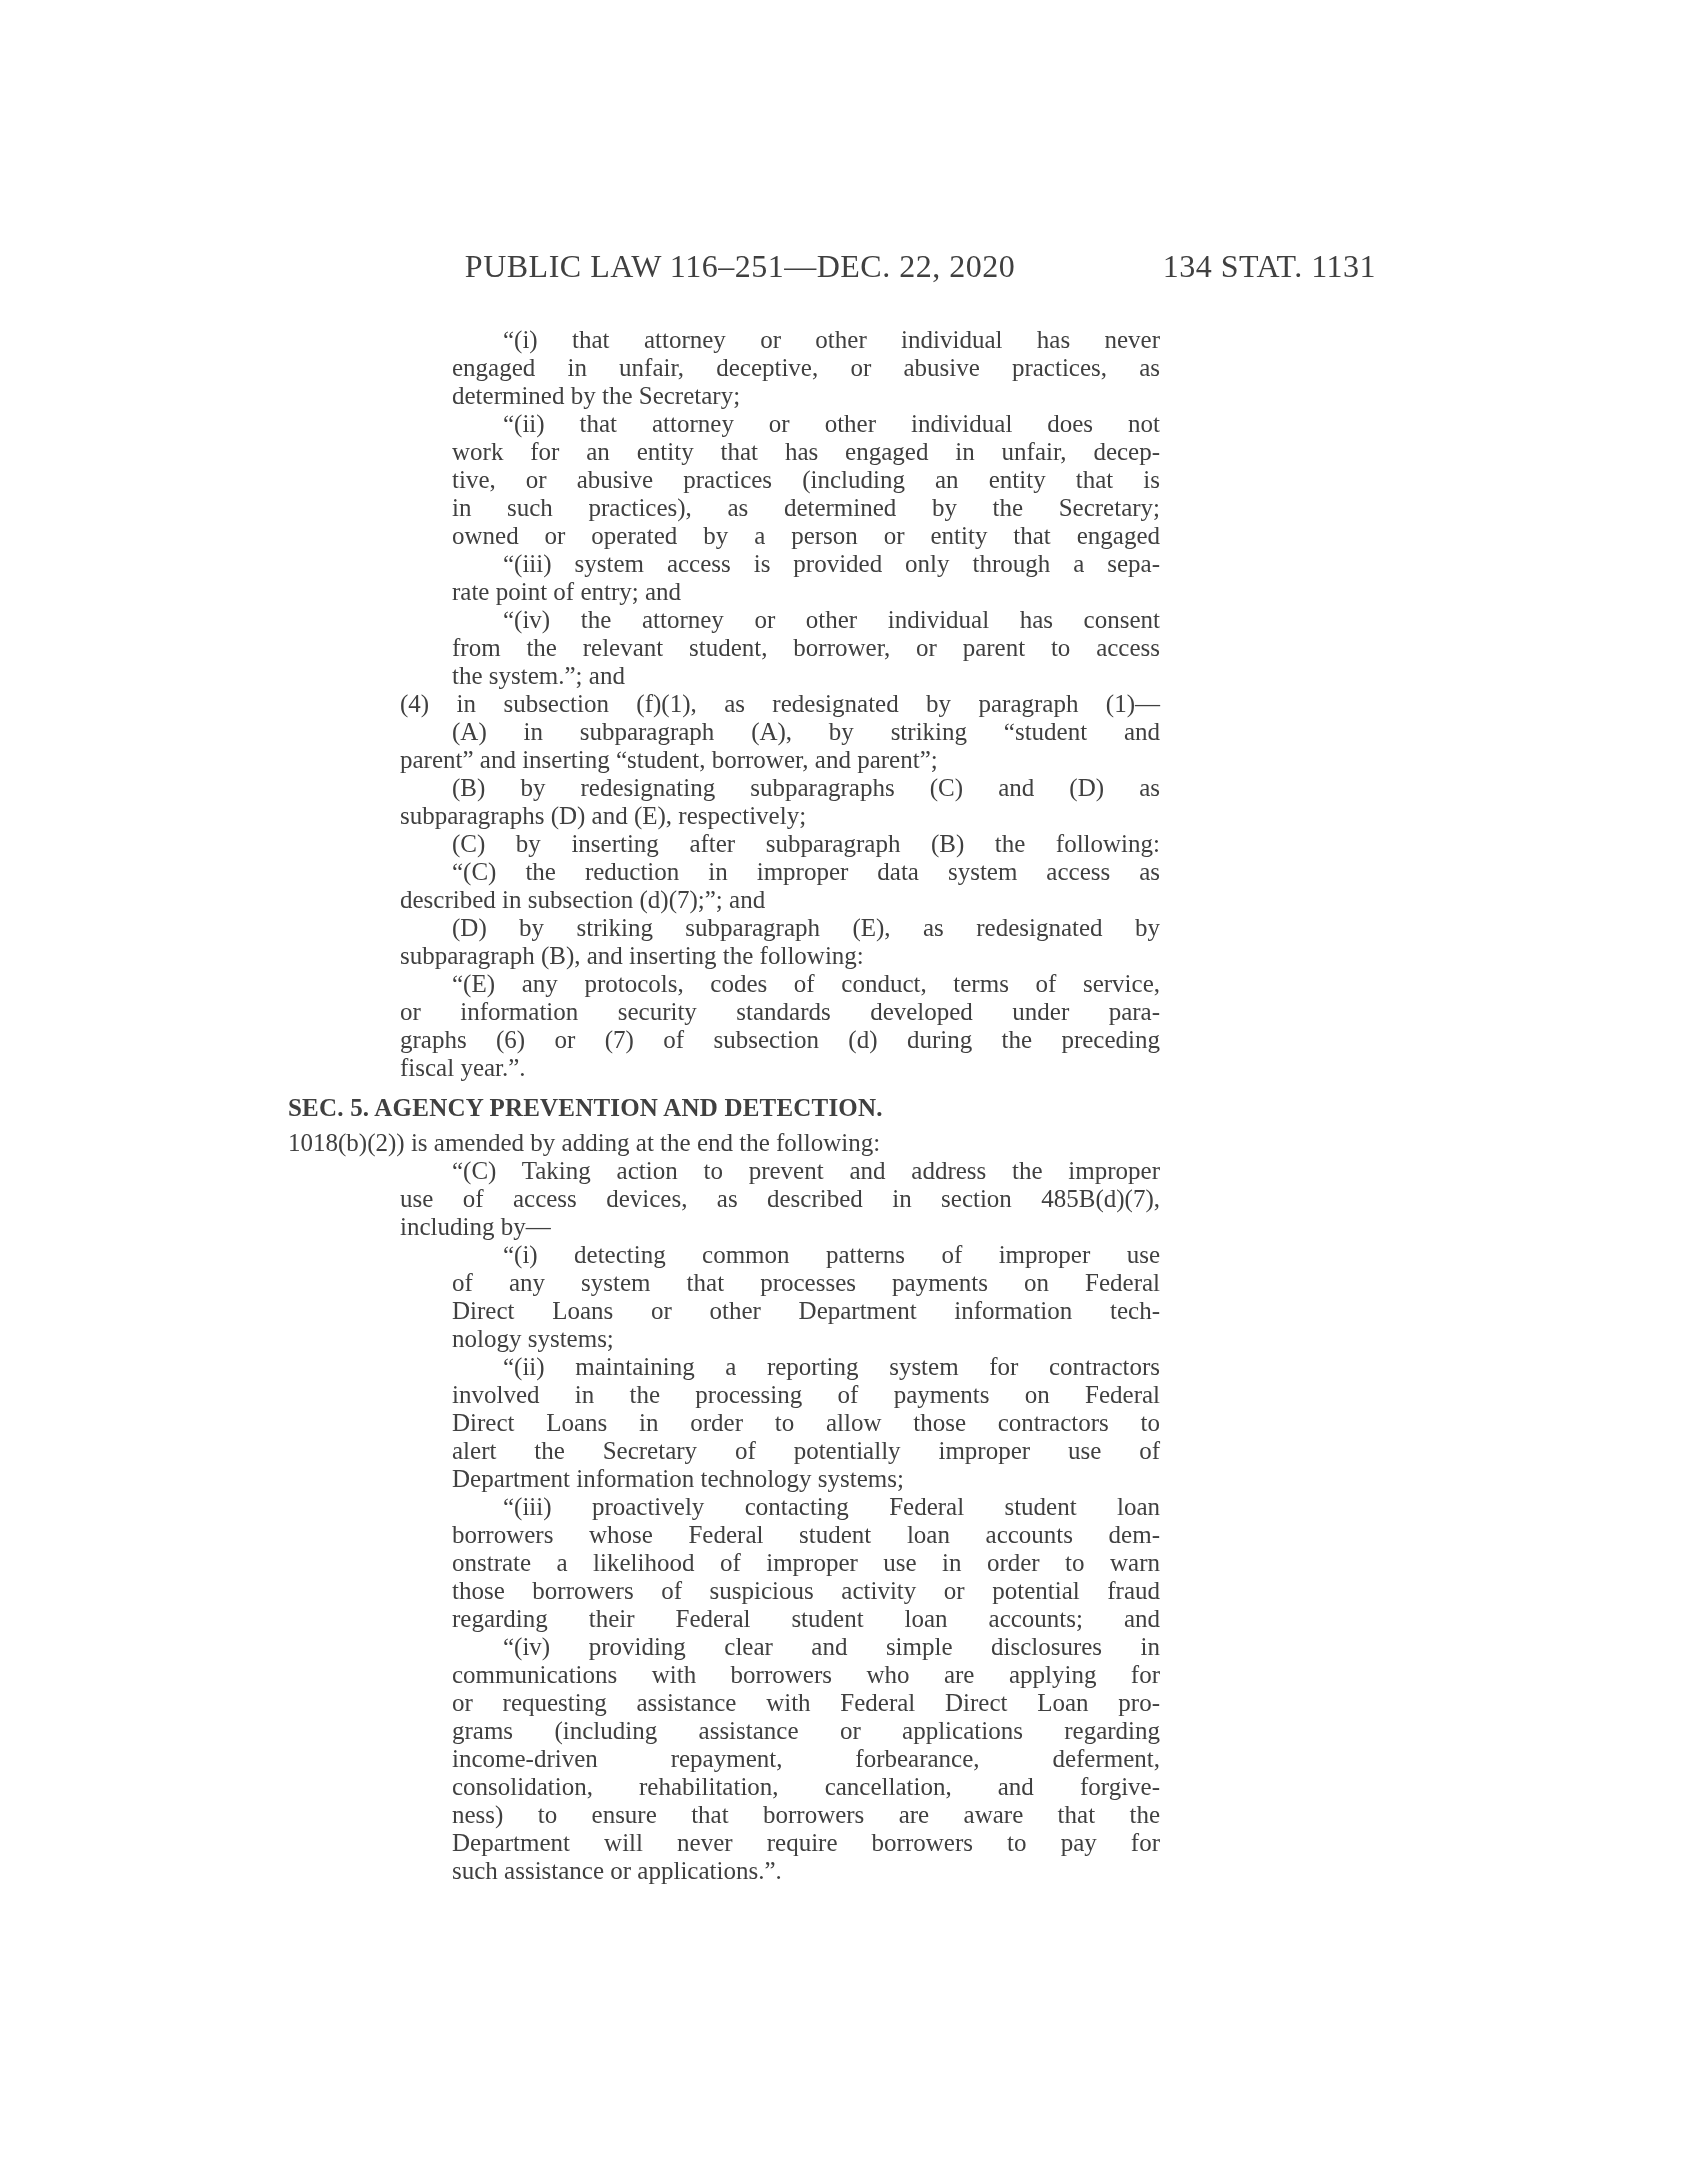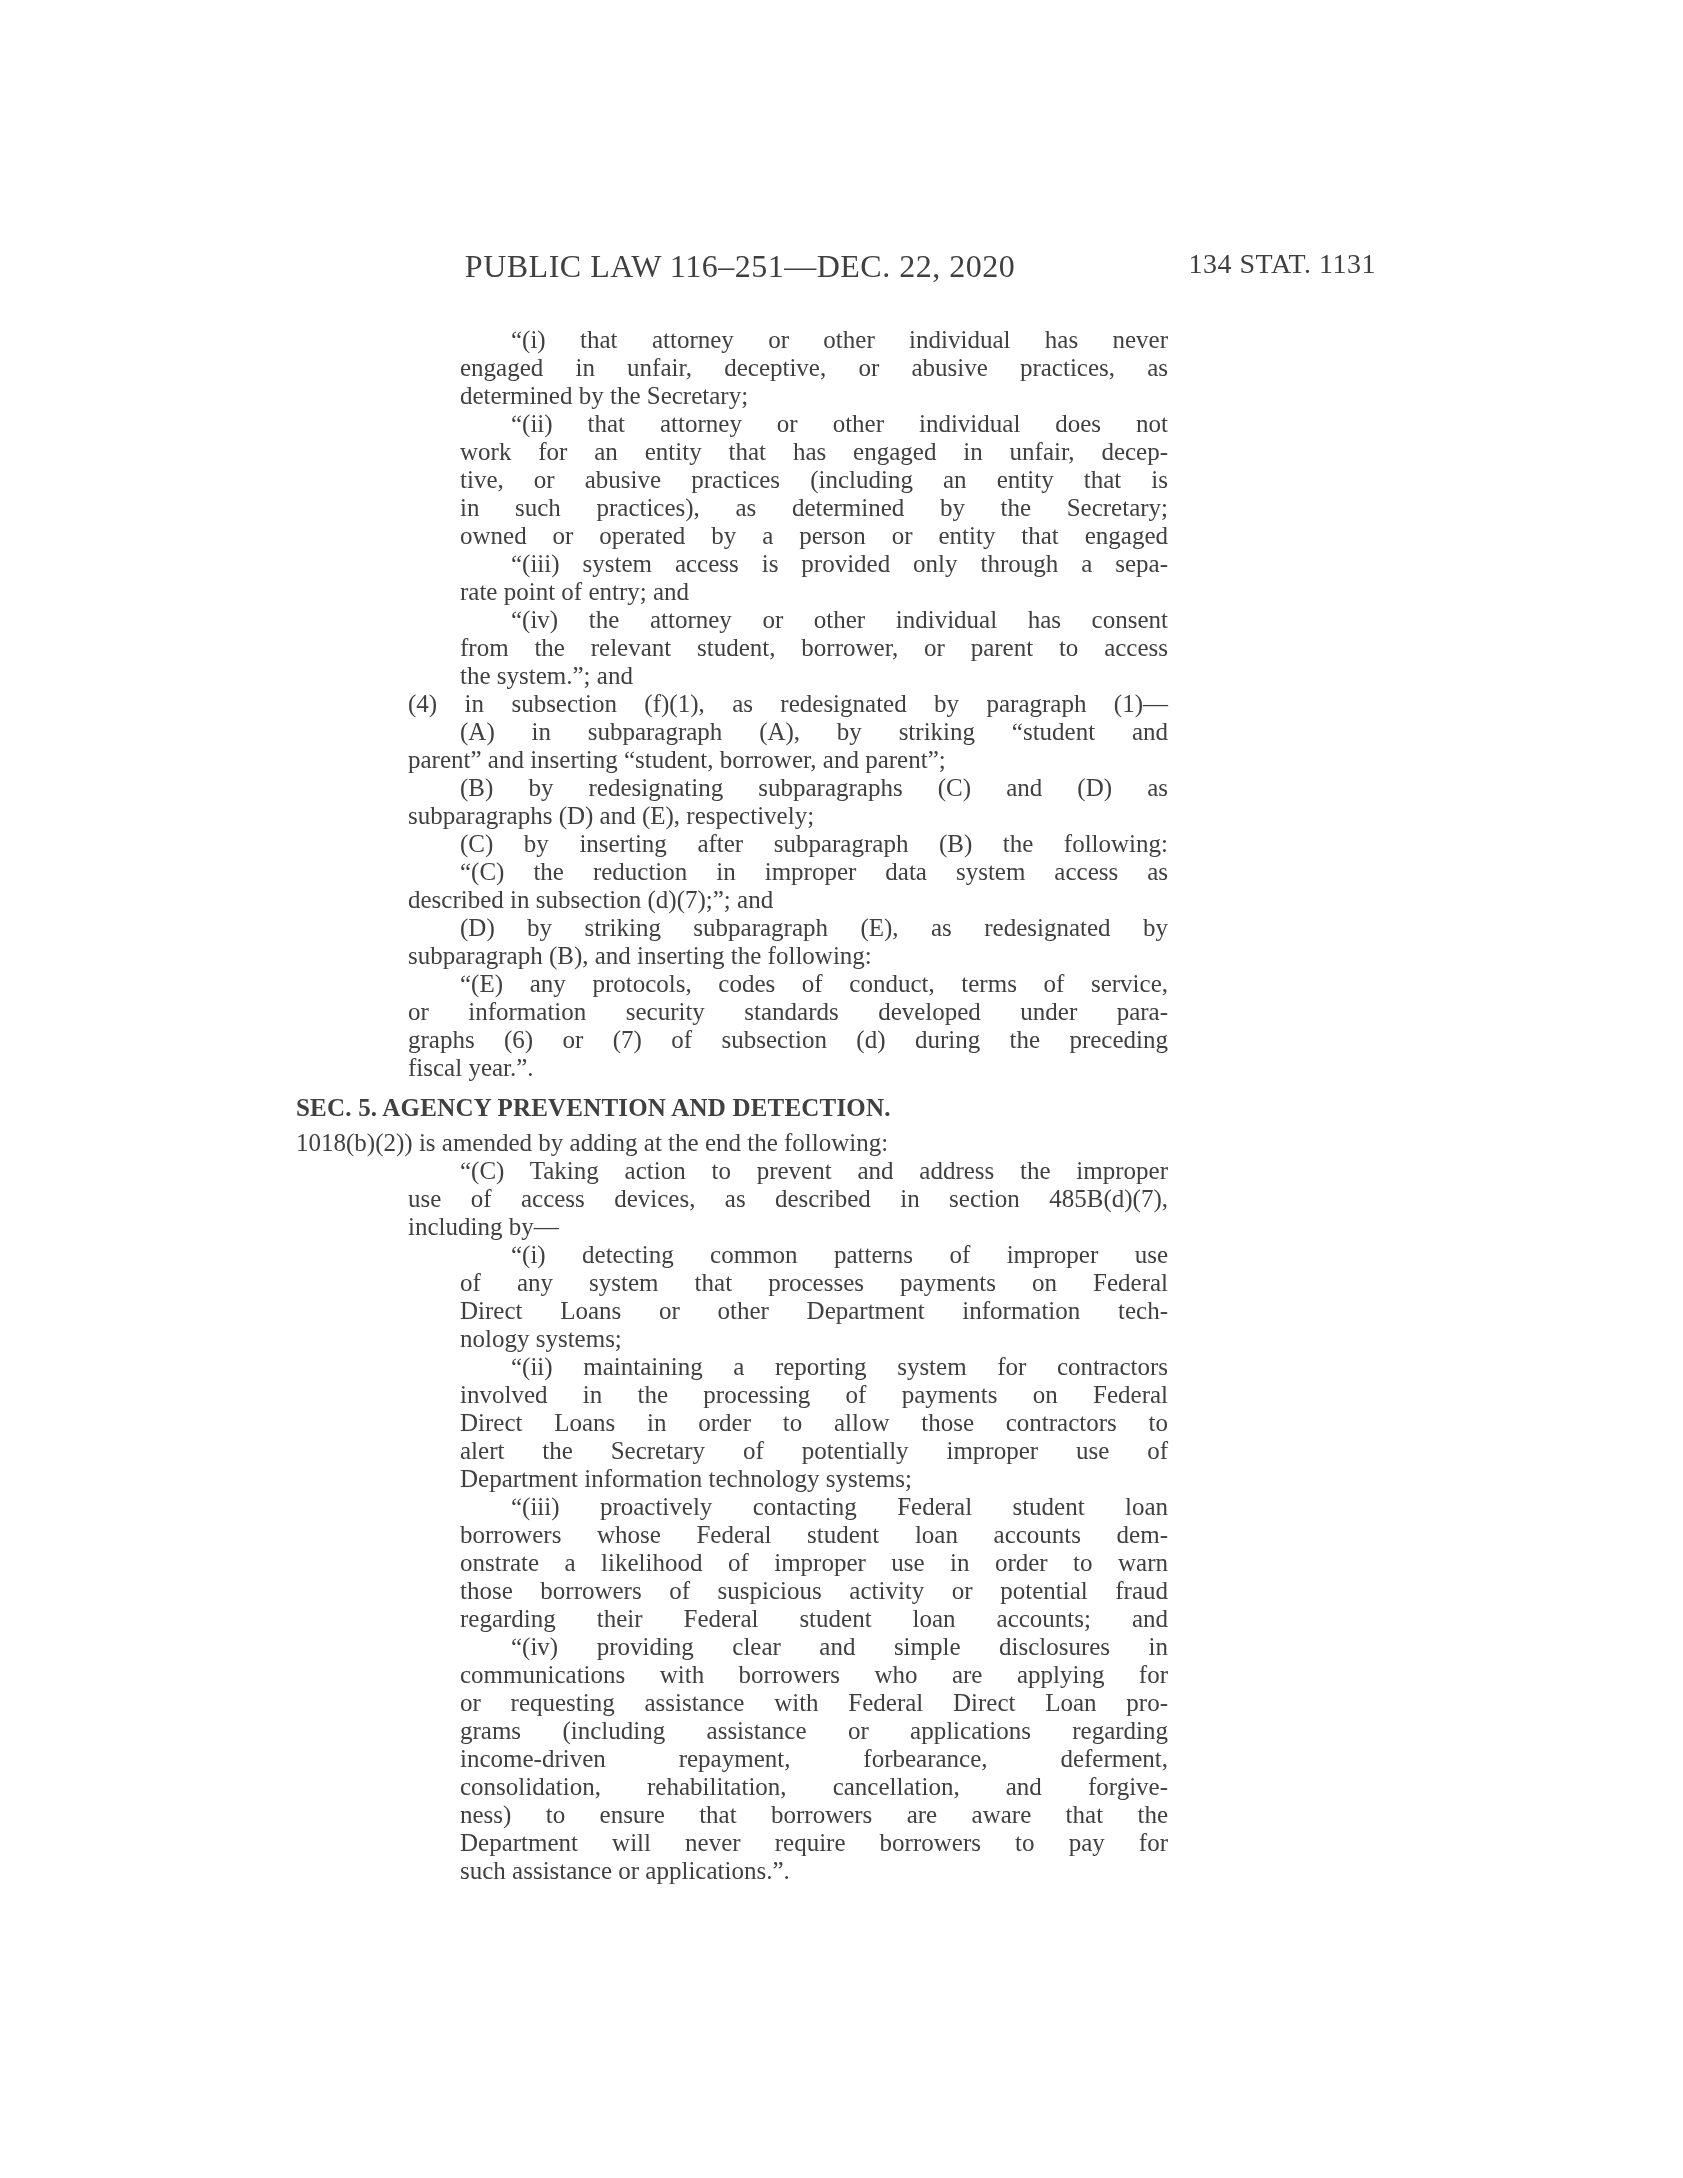--- a/index.html
+++ b/index.html
@@ -21,28 +21,28 @@
     font-size: 32px;
     white-space: nowrap;
     letter-spacing: 0.5px;
   }
   .header-right {
     position: absolute;
     top: 248px;
     left: 990px;
     width: 386px;
     text-align: right;
-    font-size: 28px;
+    font-size: 32px;
     white-space: nowrap;
     letter-spacing: 0.5px;
   }
   .doc-body {
     position: absolute;
     top: 326px;
-    left: 296px;
+    left: 288px;
     width: 872px;
     font-size: 25px;
     line-height: 28px;
   }
   .line { text-align: left; }
   .line.j { text-align: justify; text-align-last: justify; }
   .c0 { margin-left: 0; }
   .c1 { margin-left: 50px; }
   .c2 { margin-left: 112px; }
   .c3 { margin-left: 164px; }

